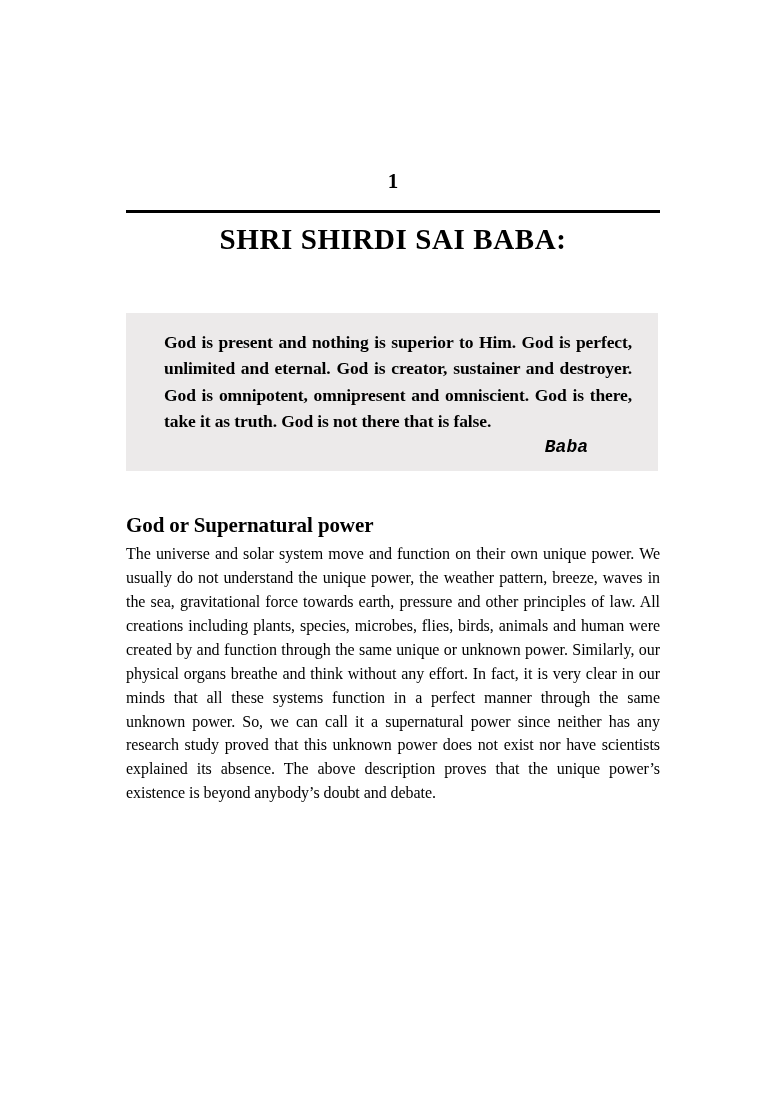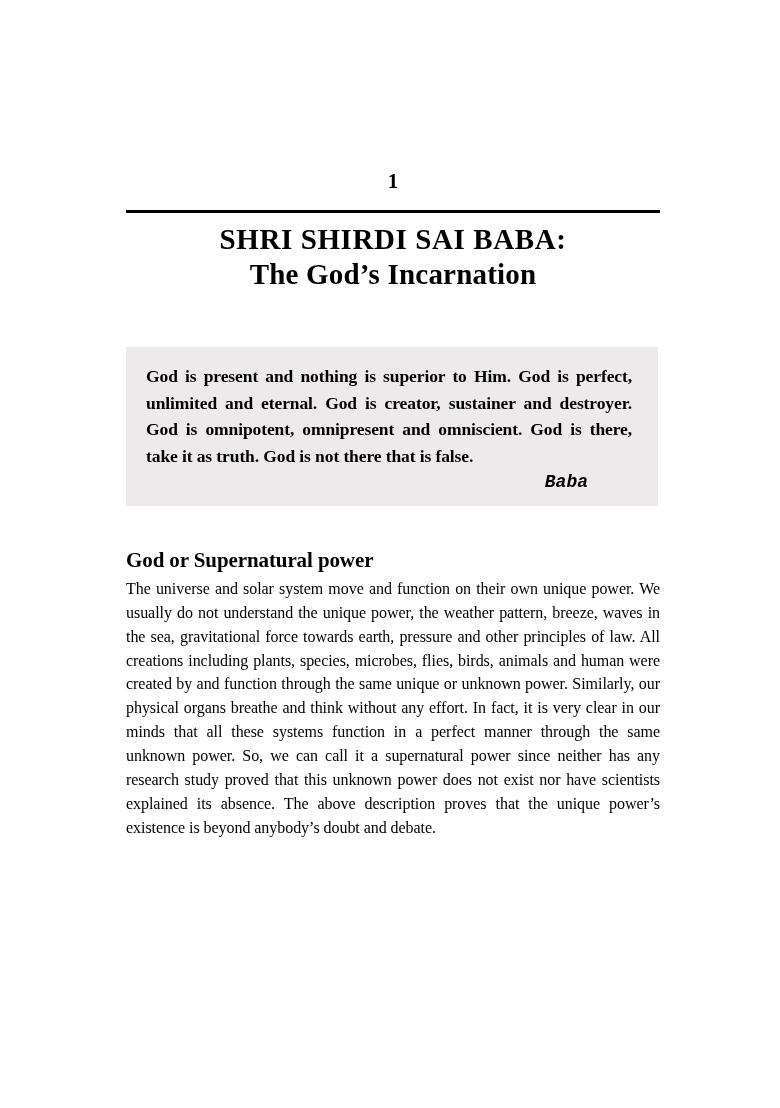--- a/index.html
+++ b/index.html
@@ -62,21 +62,21 @@
     letter-spacing: 0.2px;
     margin-top: 1px;
     white-space: nowrap;
   }
 
   
   .epigraph {
     margin-top: 56px;
     width: 532px;
     background: #eceaea;
-    padding: 16px 26px 14px 20px;
+    padding: 16px 26px 14px 38px;
     box-sizing: border-box;
   }
   .epigraph-text {
     font-size: 17.5px;
     font-weight: bold;
     line-height: 1.52;
     text-align: justify;
     text-justify: inter-word;
     margin: 0;
     letter-spacing: -0.1px;
@@ -116,21 +116,20 @@
 
 <div class="page">
   <div class="content">
 
     <div class="chapter-number">1</div>
 
     <div class="chapter-rule"></div>
 
     <h1 class="chapter-title">
       <span class="line1">SHRI SHIRDI SAI BABA:</span>
-      <span class="line2">The God’s Incarnation</span>
     </h1>
 
     <div class="epigraph">
       <p class="epigraph-text">God is present and nothing is superior to Him. God is perfect, unlimited and eternal. God is creator, sustainer and destroyer. God is omnipotent, omnipresent and omniscient. God is there, take it as truth. God is not there that is false.</p>
       <span class="epigraph-attrib">Baba</span>
     </div>
 
     <h2 class="section-heading">God or Supernatural power</h2>
 
     <p class="body-paragraph">The universe and solar system move and function on their own unique power. We usually do not understand the unique power, the weather pattern, breeze, waves in the sea, gravitational force towards earth, pressure and other principles of law. All creations including plants, species, microbes, flies, birds, animals and human were created by and function through the same unique or unknown power. Similarly, our physical organs breathe and think without any effort. In fact, it is very clear in our minds that all these systems function in a perfect manner through the same unknown power. So, we can call it a supernatural power since neither has any research study proved that this unknown power does not exist nor have scientists explained its absence. The above description proves that the unique power’s existence is beyond anybody’s doubt and debate.</p>

